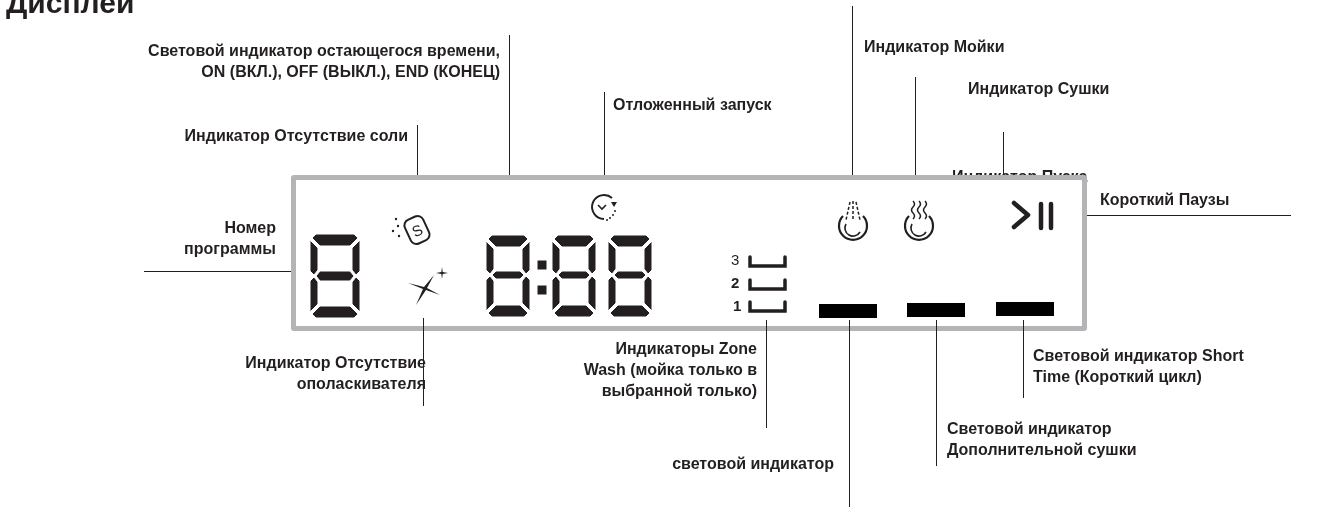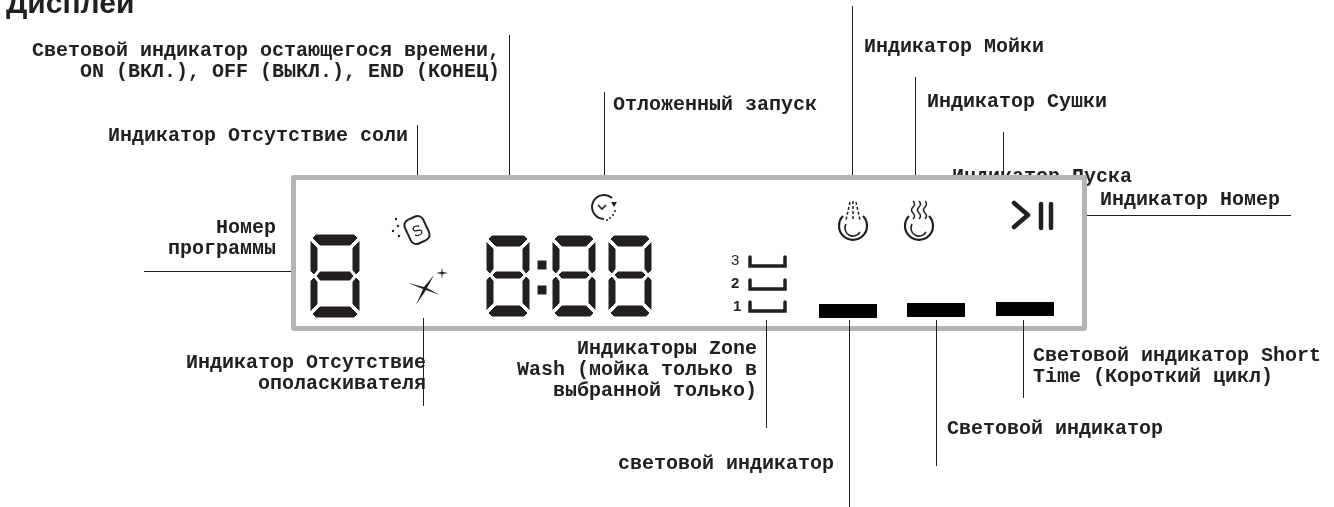--- a/index.html
+++ b/index.html
@@ -1,18 +1,18 @@
 <!DOCTYPE html>
 <html><head>
 <meta charset="utf-8">
 <style>
   html, body { margin:0; padding:0; background:#ffffff; }
   body { width:1334px; height:507px; position:relative; overflow:hidden;
          font-family:"Liberation Sans", "DejaVu Sans", sans-serif; color:#231f20; }
-  .lbl { position:absolute; font-weight:bold; font-size:20px; line-height:21px; white-space:nowrap; color:#231f20;font-family:Liberation Mono, monospace; }
+  .lbl { position:absolute; font-weight:bold; font-size:16px; line-height:21px; white-space:nowrap; color:#231f20; }
   .lbl.r { text-align:right; }
   .lbl .ln { display:block; }
   .title { position:absolute; left:6px; top:-14px; font-weight:bold; font-size:30px; line-height:34px; color:#231f20; }
   .vline { position:absolute; width:1px; background:#231f20; }
   .hline { position:absolute; height:1px; background:#231f20; }
   .panel { position:absolute; left:291px; top:175px; width:786px; height:146px;
            border:5px solid #b4b4b6; border-radius:3px; background:#fff; }
   .abs { position:absolute; }
   .bar { position:absolute; background:#000; }
   .zone-num { position:absolute; font-size:15px; font-weight:normal; line-height:16px; color:#231f20; }
@@ -39,27 +39,27 @@
 <div class="hline" style="left:144px; top:271px; width:160px;"></div>
 
 <div class="lbl" style="left:613px; top:94px;">
   <span class="ln">Отложенный запуск</span>
 </div>
 <div class="vline" style="left:604px; top:92px; height:92px;"></div>
 
 <div class="lbl" style="left:864px; top:36px;">Индикатор Мойки</div>
 <div class="vline" style="left:852px; top:6px; height:183px;"></div>
 
-<div class="lbl" style="left:927px; top:78px;margin-top:13px;">Индикатор Сушки</div>
+<div class="lbl" style="left:968px; top:78px;">Индикатор Сушки</div>
 <div class="vline" style="left:915px; top:77px; height:112px;"></div>
 
 <div class="lbl" style="left:952px; top:131px;margin-top:35px;">Индикатор Пуска</div>
 <div class="vline" style="left:1003px; top:132px; height:57px;"></div>
 
-<div class="lbl" style="left:1100px; top:189px;">Индикатор Номер</div>
+<div class="lbl" style="left:1100px; top:189px;">Короткий Паузы</div>
 <div class="hline" style="left:1061px; top:215px; width:230px;"></div>
 
 <div class="panel"></div>
 
 <svg class="abs" style="left:310px; top:234px;" width="50" height="84" viewBox="0 0 50 84">
   <g fill="#231f20" stroke="#fff" stroke-width="1">
     <polygon points="6,0 44,0 48,4 40,12 10,12 2,4"></polygon>
     <polygon points="0,6 8,14 8,36 4,41 0,37"></polygon>
     <polygon points="50,6 42,14 42,36 46,41 50,37"></polygon>
     <polygon points="6,42 10,37 40,37 44,42 40,47 10,47"></polygon>
@@ -170,20 +170,21 @@
 </div>
 <div class="vline" style="left:766px; top:320px; height:108px;"></div>
 
 <div class="lbl r" style="right:500px; top:453px;">
   <span class="ln">световой индикатор</span>
 </div>
 <div class="vline" style="left:849px; top:320px; height:187px;"></div>
 
 <div class="lbl" style="left:947px; top:418px;">
   <span class="ln">Световой индикатор</span>
+  <span class="ln">Дополнительной сушки</span>
 </div>
 <div class="vline" style="left:936px; top:320px; height:146px;"></div>
 
 <div class="lbl" style="left:1033px; top:345px;">
   <span class="ln">Световой индикатор Short</span>
   <span class="ln">Time (Короткий цикл)</span>
 </div>
 <div class="vline" style="left:1023px; top:320px; height:78px;"></div>
 
 </body></html>

